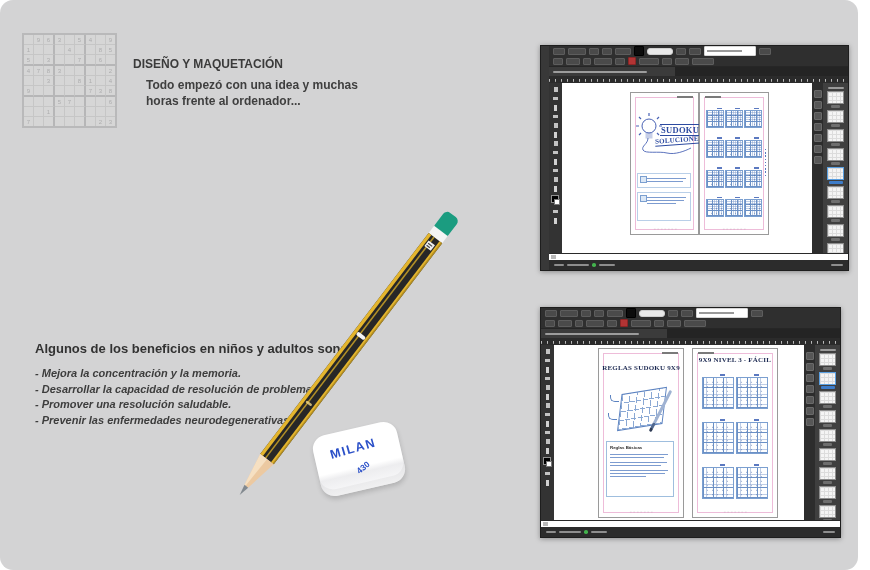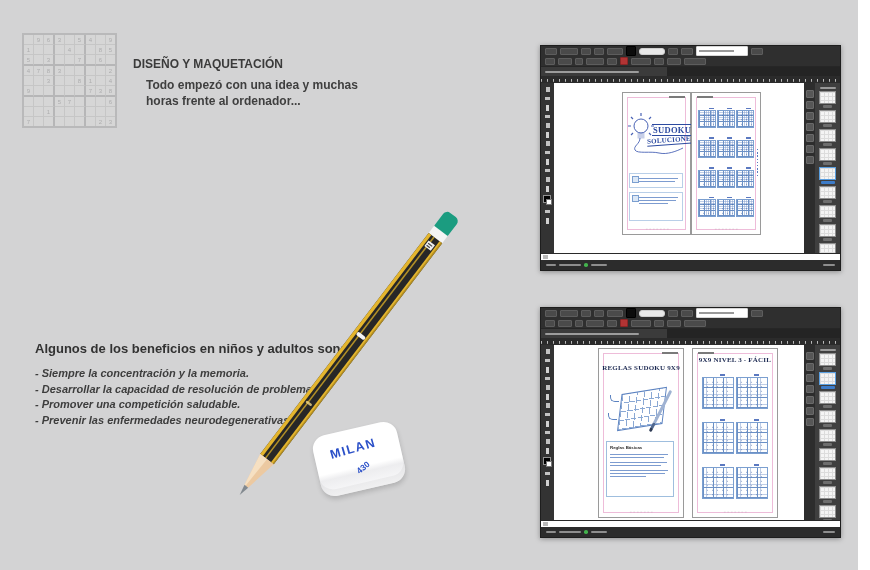--- a/index.html
+++ b/index.html
@@ -1,17 +1,17 @@
 <!DOCTYPE html>
 <html><head>
 <meta charset="utf-8">
 <style>
   html,body{margin:0;padding:0;}
   body{font-family:"Liberation Sans",sans-serif;}
-  .stage{position:relative;width:858px;height:570px;background:#d3d3d4;overflow:hidden;}
+  .stage{position:relative;width:858px;height:570px;background:#d3d3d4;overflow:hidden;border-radius:13px;}
 
   
   .deco{position:absolute;left:22px;top:33px;opacity:.55;border:2px solid #a5a5a5;background:#d9d9d9;}
   .deco-row{display:flex;}
   .deco-row:nth-child(3n) .deco-cell{border-bottom:2px solid #a0a0a0;}
   .deco-row:last-child .deco-cell{border-bottom:none;}
   .deco-cell{width:9px;height:9px;font-size:6px;color:#8f8f8f;display:flex;align-items:center;justify-content:center;border-right:1px solid #bcbcbc;border-bottom:1px solid #bcbcbc;}
   .deco-cell:nth-child(3n){border-right:2px solid #a0a0a0;}
   .deco-cell:last-child{border-right:none;}
 
@@ -28,21 +28,21 @@
   
   .pencil-svg{position:absolute;left:0;top:0;pointer-events:none;}
 
   
   .eraser{position:absolute;left:316px;top:428px;width:86px;height:62px;transform:rotate(-13deg);background:linear-gradient(180deg,#ffffff 62%,#ededef 72%,#fafafb 100%);border-radius:14px;box-shadow:0 3px 5px rgba(0,0,0,.16), inset 0 -7px 0 rgba(0,0,0,.04);}
   .e-brand{margin:12px 0 0 16px;color:#2b50c8;font-weight:bold;font-size:12.5px;letter-spacing:1.5px;transform:rotate(-3deg);}
   .e-model{margin:1px 0 0 36px;color:#2b50c8;font-weight:bold;font-size:8.5px;transform:rotate(-27deg);}
 
   
   .idwin{position:absolute;left:540px;width:299px;background:#383838;border:1px solid #1e1e1e;box-shadow:0 1px 5px rgba(0,0,0,.35);display:flex;flex-direction:column;}
-  #win1{top:45px;height:224px;}
+  #win1{top:45px;height:224px;padding-left:8px;}
   #win2{top:307px;height:229px;}
   .appbar{height:20px;background:#2f2f2f;border-bottom:1px solid #262626;}
   .wrow{display:flex;gap:3px;align-items:center;padding:0 4px;height:10px;}
   .wg{height:5px;background:#4a4a4a;border:1px solid #5d5d5d;border-radius:1px;flex:none;}
   .wg.k{background:#0c0c0c;border-color:#000;height:8px;}
   .wg.r{background:#b23434;border-color:#8c2626;height:6px;}
   .wg.p{background:#e9e9e9;border-color:#cfcfcf;height:5px;border-radius:3px;}
   .wg.i{background:#ffffff;border-color:#d6d6d6;height:8px;position:relative;}
   .wg.i::after{content:"";position:absolute;left:2px;top:3px;width:70%;height:1.5px;background:#9a9a9a;}
   .doctab{height:9px;background:#242424;display:flex;}
@@ -228,23 +228,23 @@
         <span class="deco-cell">3</span>
       </div>
     </div>
 
   <div class="h-title">DISEÑO Y MAQUETACIÓN</div>
   <div class="h-sub">Todo empezó con una idea y muchas
 horas frente al ordenador...</div>
 
   <div class="b-head">Algunos de los beneficios en niños y adultos son:</div>
   <ul class="b-list">
-      <li>- Siempre la concentración y la memoria.</li>
+      <li>- Mejora la concentración y la memoria.</li>
       <li>- Desarrollar la capacidad de resolución de problemas.</li>
-      <li>- Promover una competición saludable.</li>
+      <li>- Promover una resolución saludable.</li>
       <li>- Prevenir las enfermedades neurodegenerativas.</li>
     </ul>
 
   <svg class="pencil-svg" width="870" height="570" viewBox="0 0 870 570">
     <g transform="translate(453,215) rotate(37.3)">
       <rect x="-8.5" y="0" width="17" height="24" rx="5" fill="#1b9c80"></rect>
       <rect x="-8.5" y="20" width="17" height="9" fill="#f4f4f4"></rect>
       <rect x="-8.5" y="29" width="17" height="278" fill="#272727"></rect>
       <rect x="-8.5" y="29" width="3.4" height="278" fill="#e4b52d"></rect>
       <rect x="5.1" y="29" width="3.4" height="278" fill="#e4b52d"></rect>

